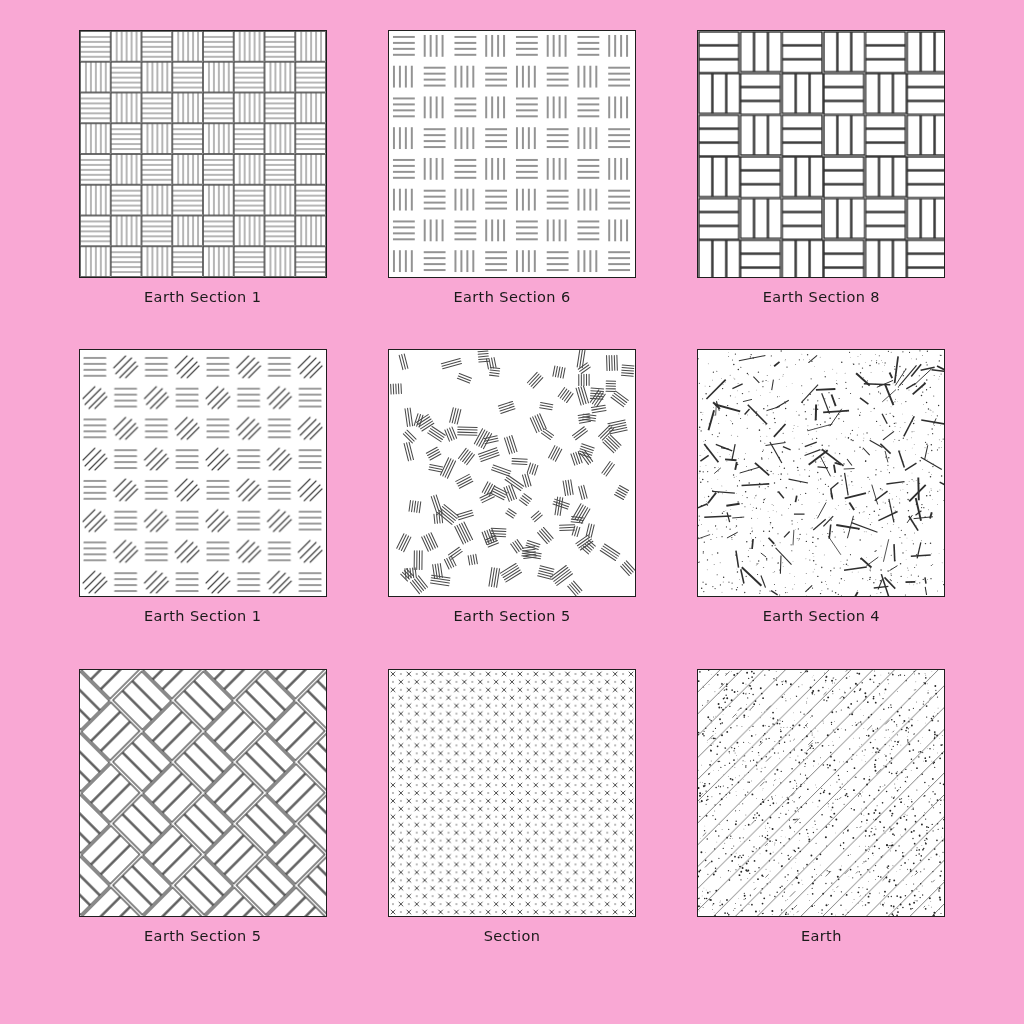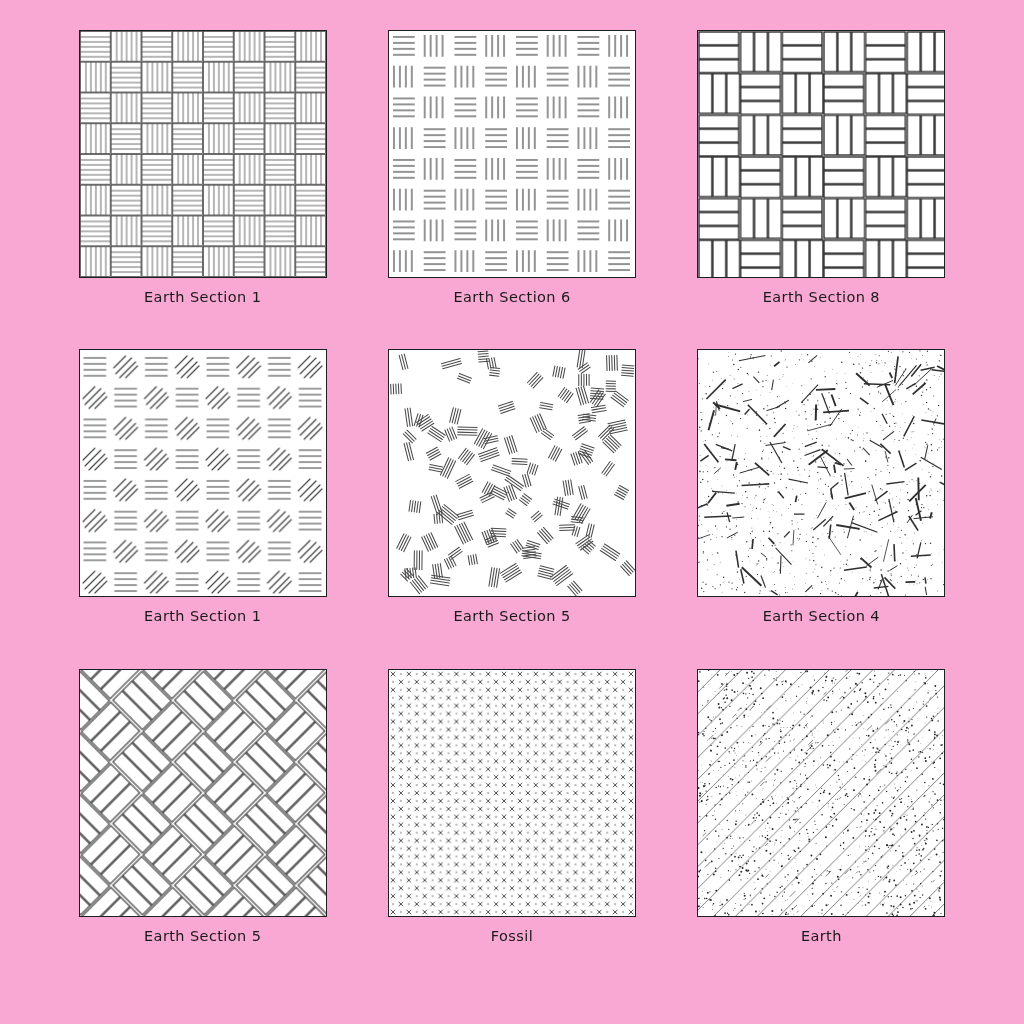--- a/index.html
+++ b/index.html
@@ -1744,21 +1744,21 @@
                 <line x1="10" y1="10" x2="14" y2="14"></line>
                   <line x1="14" y1="10" x2="10" y2="14"></line>
               </g>
               <circle cx="12" cy="4" r="0.75" fill="#555"></circle>
               <circle cx="4" cy="12" r="0.75" fill="#555"></circle>
             </pattern>
           </defs>
           <rect width="248" height="248" fill="url(#p8)"></rect>
         </svg>
       </div>
-      <div class="caption">Fossil</div>
+      <div class="caption">Section</div>
     </div>
 
     <div class="cell">
       <div class="tile">
         <svg viewBox="0 0 248 248" preserveAspectRatio="none">
           <defs>
             <pattern id="p9" width="22" height="22" patternUnits="userSpaceOnUse">
               <rect x="0" y="0" width="22" height="22" fill="#fff"></rect>
               <line x1="-4" y1="26" x2="26" y2="-4" stroke="#4a4a4a" stroke-width="0.7"></line>
             </pattern>

